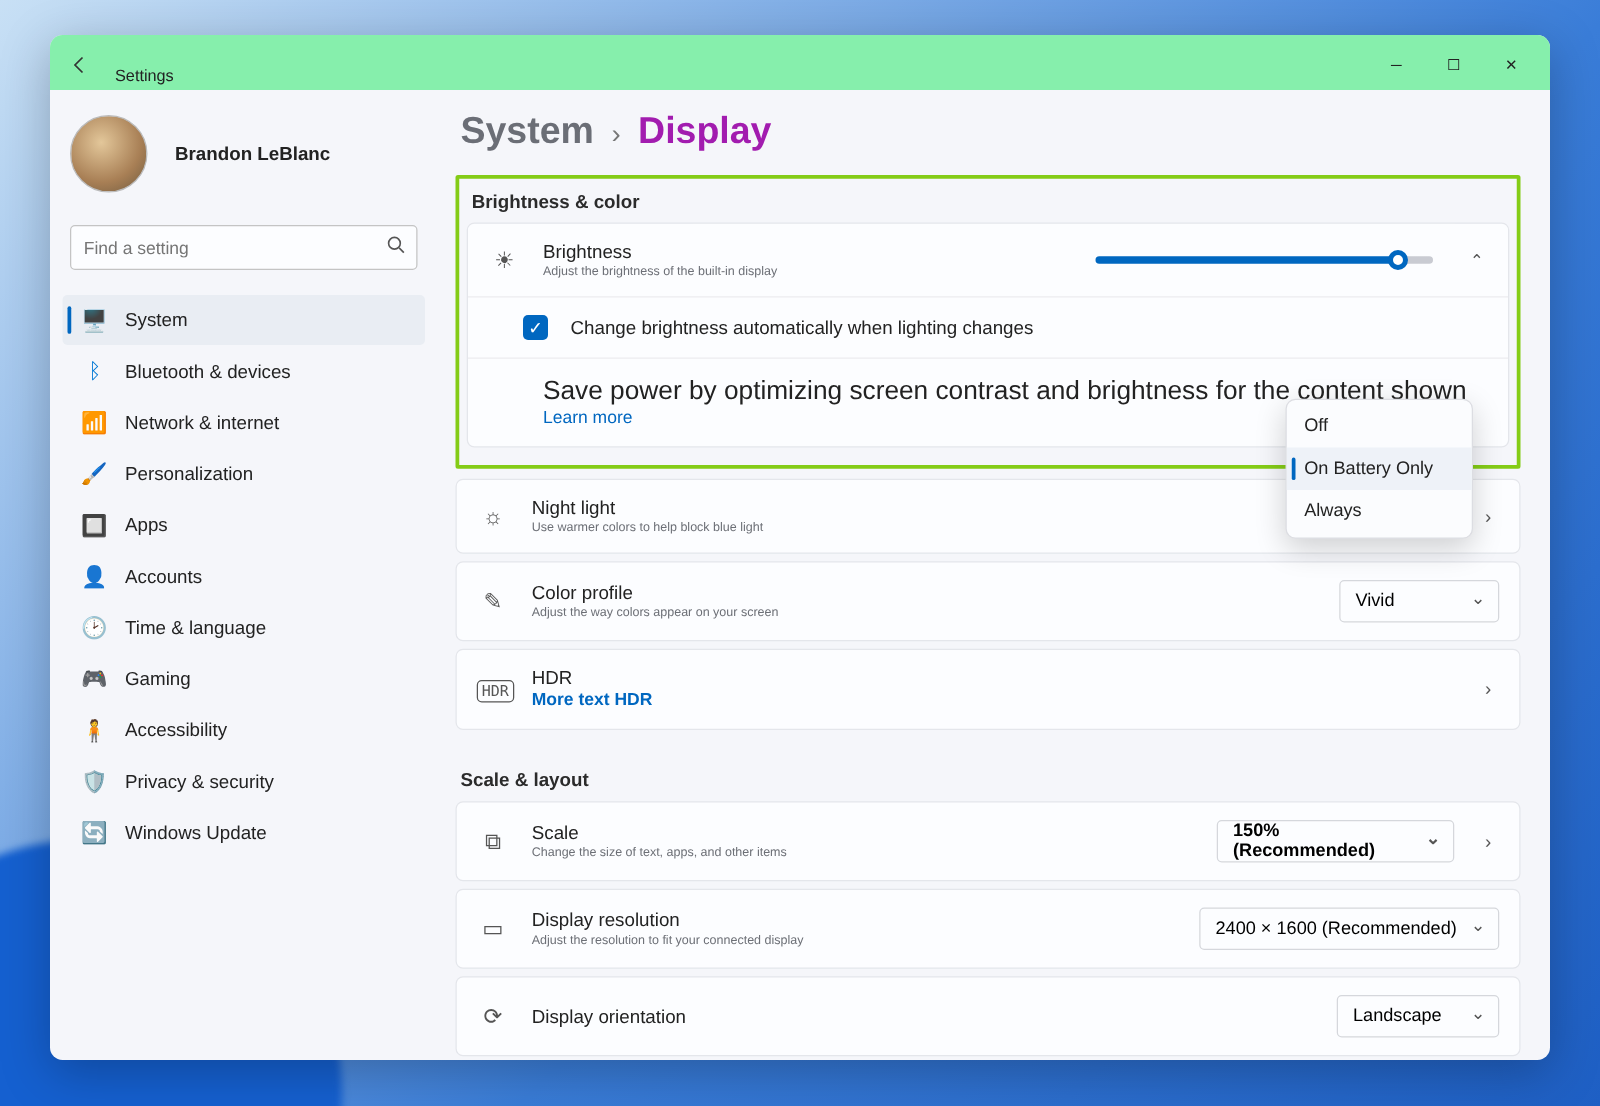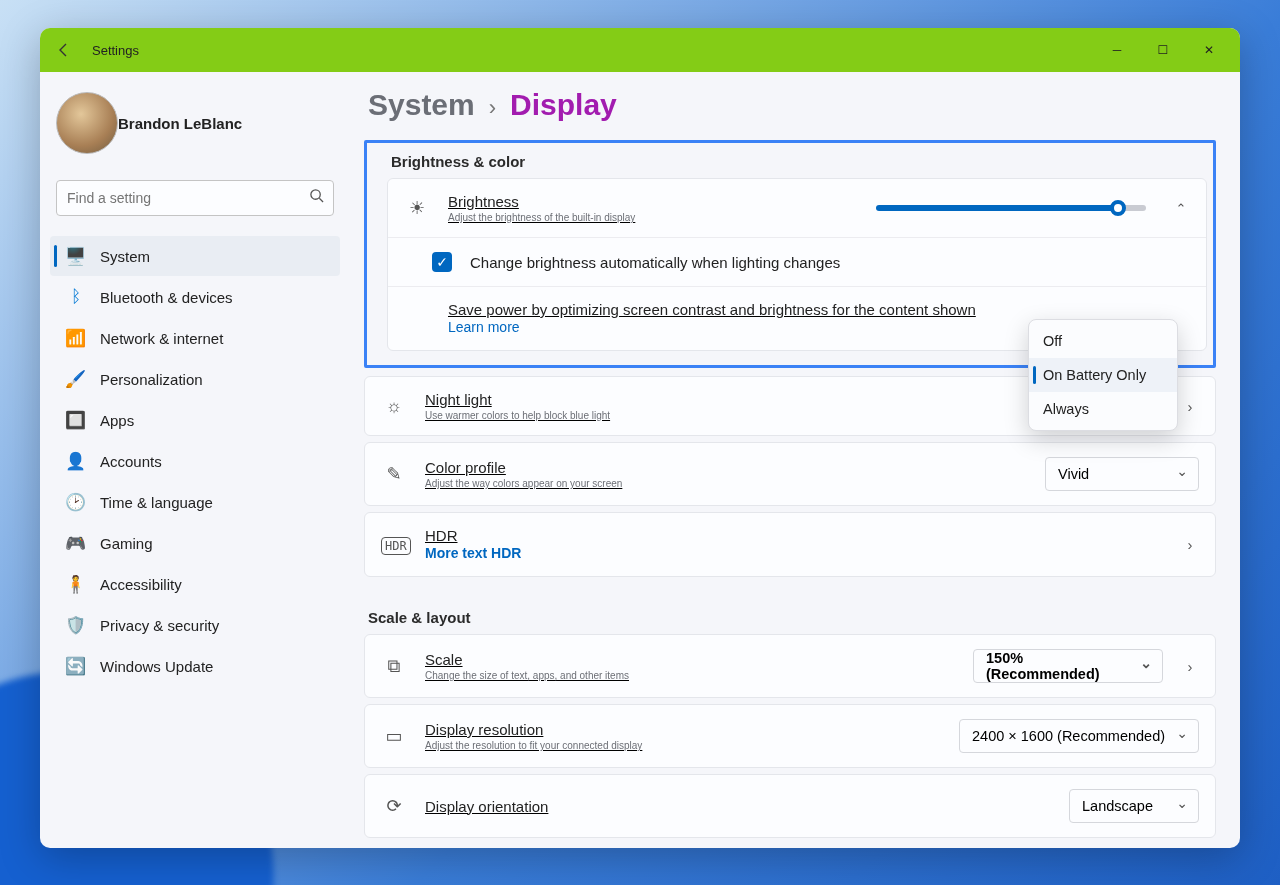--- a/index.html
+++ b/index.html
@@ -14,51 +14,51 @@
     background: radial-gradient(circle at 30% 70%, #1560d0 0%, #1560d0 25%, transparent 26%);
     border-radius:50%; filter: blur(2px); z-index:0;
   }
   .window {
     position:relative; z-index:1;
     width:1200px; height:820px; background:#f5f6fa;
     border-radius:10px; box-shadow:0 10px 40px rgba(0,0,0,.25);
     display:flex; flex-direction:column; overflow:hidden;
   }
   .titlebar {
-    height:44px; display:flex; align-items:center; padding:14px 8px;
-    background:#84cc16;
+    height:44px; display:flex; align-items:flex-end; padding:4px 8px;
+    background:#86efac;
   }
   .back { width:32px; height:32px; display:flex; align-items:center; justify-content:center; border-radius:4px; cursor:default;}
   .title { font-size:13px; color:#222; margin-left:12px;}
   .winctrls { margin-left:auto; display:flex; }
   .winctrl { width:46px; height:32px; display:flex; align-items:center; justify-content:center; font-size:12px; color:#222;}
   .body { flex:1; display:flex; overflow:hidden;}
   .sidebar { width:310px; padding:10px 10px 10px 10px; display:flex; flex-direction:column; gap:8px;}
-  .profile { display:flex; align-items:center; gap:0; padding:10px 6px 18px 6px;}
+  .profile { display:flex; align-items:center; gap:22px; padding:10px 6px 18px 6px;}
   .avatar { width:62px; height:62px; border-radius:50%; background: radial-gradient(circle at 40% 35%, #e3c79a 0%, #a87f55 60%, #6e5a3f 100%); border:1px solid #bbb;}
   .profile-name { font-size:15px; font-weight:600; color:#222;}
   .searchrow { position:relative; margin:0 6px 12px 6px;}
   .search { width:100%; height:36px; border:1px solid #c4c4c4; border-radius:4px; background:#fcfdff; padding:0 36px 0 10px; font-size:14px;}
   .search-icon { position:absolute; right:10px; top:8px; color:#555; font-size:15px;}
   .nav { display:flex; flex-direction:column; gap:1px;}
   .nav-item { display:flex; align-items:center; gap:14px; height:40px; padding:0 10px 0 16px; border-radius:4px; font-size:15px; color:#222; cursor:default;}
   .nav-item.active { background:#e9edf3; position:relative;}
   .nav-item.active::before { content:""; position:absolute; left:4px; top:9px; bottom:9px; width:3px; background:#0067c0; border-radius:2px;}
   .nav-icon { width:20px; height:20px; display:flex; align-items:center; justify-content:center; font-size:17px;}
   .content { flex:1; padding:16px 24px 0 14px; overflow:auto;}
   .breadcrumb { display:flex; align-items:baseline; gap:14px; font-size:30px; font-weight:600; color:#6b6e76; margin-bottom:18px; padding-left:4px;}
   .breadcrumb .crumb-cur { color:#a21caf;text-align:center;}
   .chev { font-size:22px; color:#777; font-weight:400;}
-  .highlight-box { border:3px solid #3b82f6; padding:6px 6px 8px 20px; border-radius:2px; margin-bottom:8px;}
+  .highlight-box { border:3px solid #84cc16; padding:6px 6px 8px 6px; border-radius:2px; margin-bottom:8px;}
   .section-title { font-size:15px; font-weight:600; color:#2b2b2b; margin:4px 0 8px 4px;}
   .card { background:#fcfdff; border:1px solid #e4e6eb; border-radius:6px; margin-bottom:6px;}
   .row { display:flex; align-items:center; padding:14px 16px; gap:18px; position:relative;}
   .row + .row { border-top:1px solid #ececf0;}
   .row-icon { width:26px; text-align:center; font-size:18px; color:#555; flex-shrink:0;}
-  .row-text { flex:1; min-width:0;text-decoration:underline;}
+  .row-text { flex:1; min-width:0;}
   .row-title { font-size:15px; color:#222;}
   .row-sub { font-size:10px; color:#6c6f76; margin-top:2px;}
   .link { color:#0067c0; font-size:14px; display:inline-block;}
   .slider { width:270px; height:6px; background:linear-gradient(to right,#0067c0 0%,#0067c0 92%, #c9cbd2 92%, #c9cbd2 100%); border-radius:3px; position:relative; margin-right:8px;}
   .slider::after { content:""; position:absolute; right:20px; top:-5px; width:16px; height:16px; background:#fff; border:4px solid #0067c0; border-radius:50%; box-sizing:border-box;}
   .expand-icon { font-size:13px; color:#555; width:18px; text-align:center;}
   .checkbox { width:20px; height:20px; background:#0067c0; border-radius:4px; display:flex; align-items:center; justify-content:center; color:#fff; font-size:14px; flex-shrink:0; margin-left:28px;}
   .dropdown-pop { position:absolute; right:28px; top:32px; width:150px; background:#fbfcfe; border:1px solid #dcdde2; border-radius:8px; box-shadow:0 8px 24px rgba(0,0,0,.18); padding:4px 0; z-index:10;}
   .dd-item { padding:9px 14px; font-size:14.5px; color:#222; position:relative;}
   .dd-item.sel { background:#eef2f8;}
@@ -172,21 +172,21 @@
             </div>
             <div class="slider"></div>
             <div class="expand-icon">⌃</div>
           </div>
           <div class="row">
             <div class="checkbox">✓</div>
             <div class="row-title">Change brightness automatically when lighting changes</div>
           </div>
           <div class="row" style="padding-left:60px;">
             <div class="row-text">
-              <div class="row-title" style="font-size:15px;">Save power by optimizing screen contrast and brightness for the content shown</div>
+              <div class="row-title" style="font-size:21px;">Save power by optimizing screen contrast and brightness for the content shown</div>
               <a class="link">Learn more</a>
             </div>
             <div class="dropdown-pop">
               <div class="dd-item">Off</div>
               <div class="dd-item sel">On Battery Only</div>
               <div class="dd-item">Always</div>
             </div>
           </div>
         </div>
       </div>
@@ -204,21 +204,21 @@
         </div>
       </div>
 
       <div class="card">
         <div class="row">
           <div class="row-icon">✎</div>
           <div class="row-text">
             <div class="row-title">Color profile</div>
             <div class="row-sub">Adjust the way colors appear on your screen</div>
           </div>
-          <div class="select" style="width:154px;padding-left:12px;">
+          <div class="select" style="width:128px;padding-left:12px;">
               <span>Vivid</span>
             </div>
         </div>
       </div>
 
       <div class="card">
         <div class="row">
           <div class="row-icon"><span class="hdr-icon">HDR</span></div>
           <div class="row-text">
             <div class="row-title">HDR</div>

